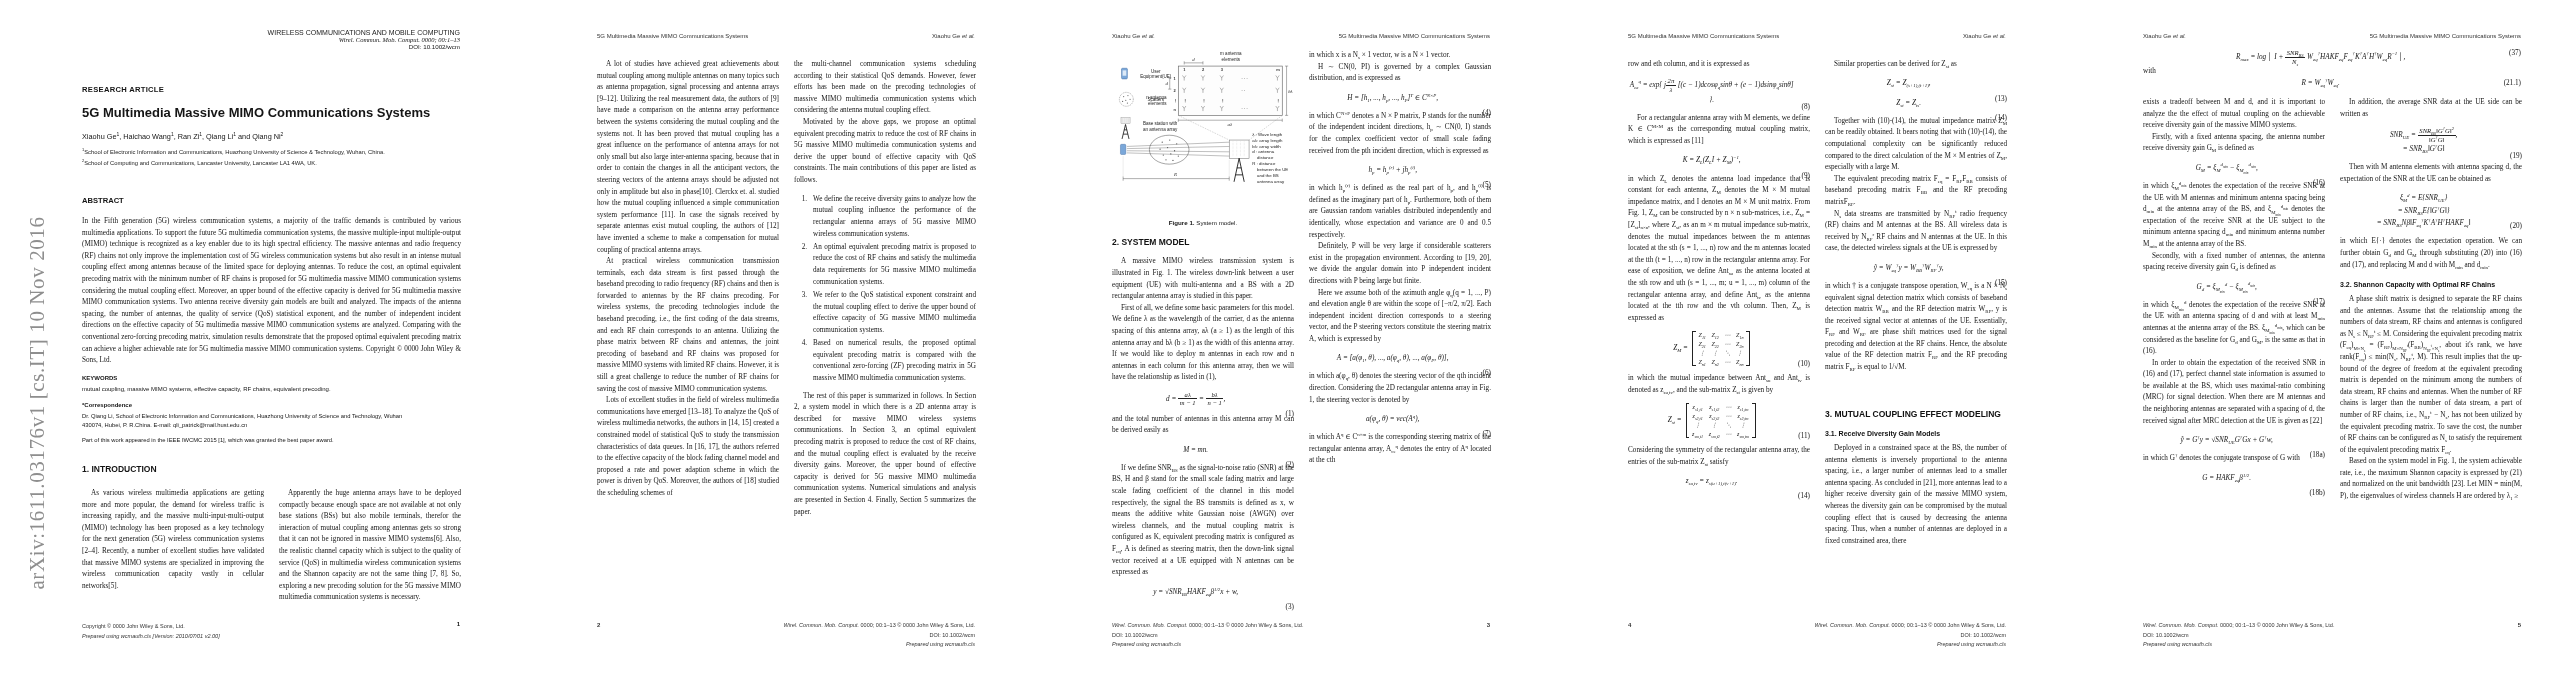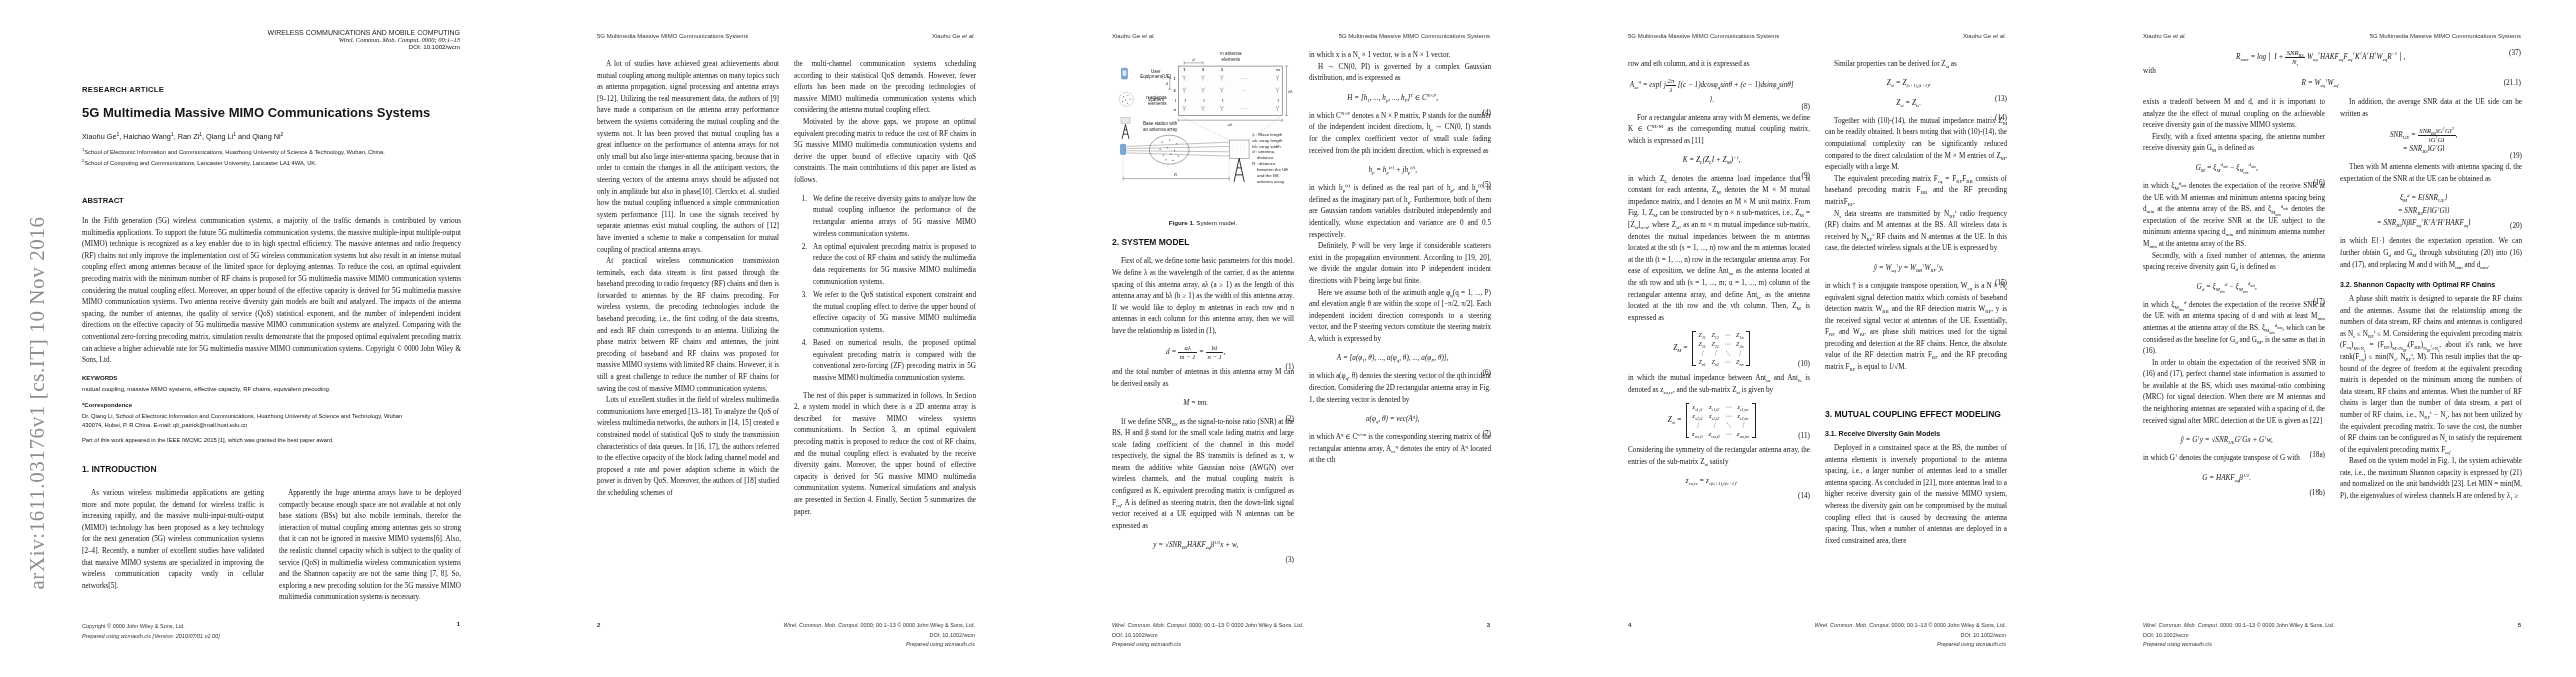--- a/index.html
+++ b/index.html
@@ -258,20 +258,21 @@
     <text class="ftp" x="258" y="182">bλ: array width</text>
     <text class="ftp" x="258" y="193">d : antenna</text>
     <text class="ftp" x="267" y="204">distance</text>
     <text class="ftp" x="258" y="215">R : distance</text>
     <text class="ftp" x="267" y="226">between the UE</text>
     <text class="ftp" x="267" y="237">and the BS</text>
     <text class="ftp" x="267" y="248">antenna array</text>
   </svg>
 <div class="cap"><b>Figure 1.</b><span> System model.</span></div></div>
       <div class="h1">2. SYSTEM MODEL</div>
+      <div class="p ind">A massive MIMO wireless transmission system is illustrated in Fig. 1. The wireless down-link between a user equipment (UE) with multi-antenna and a BS with a 2D rectangular antenna array is studied in this paper.</div>
       <div class="p ind">First of all, we define some basic parameters for this model. We define λ as the wavelength of the carrier, d as the antenna spacing of this antenna array, aλ (a ≥ 1) as the length of this antenna array and bλ (b ≥ 1) as the width of this antenna array. If we would like to deploy m antennas in each row and n antennas in each column for this antenna array, then we will have the relationship as listed in (1),</div>
       <div class="eq">
         <div class="eb">
           <div class="el">d = <span class="fr2">
               <span class="nu">aλ</span>
               <span class="de">m − 1</span>
             </span> = <span class="fr2">
               <span class="nu">bλ</span>
               <span class="de">n − 1</span>
             </span>,</div>

